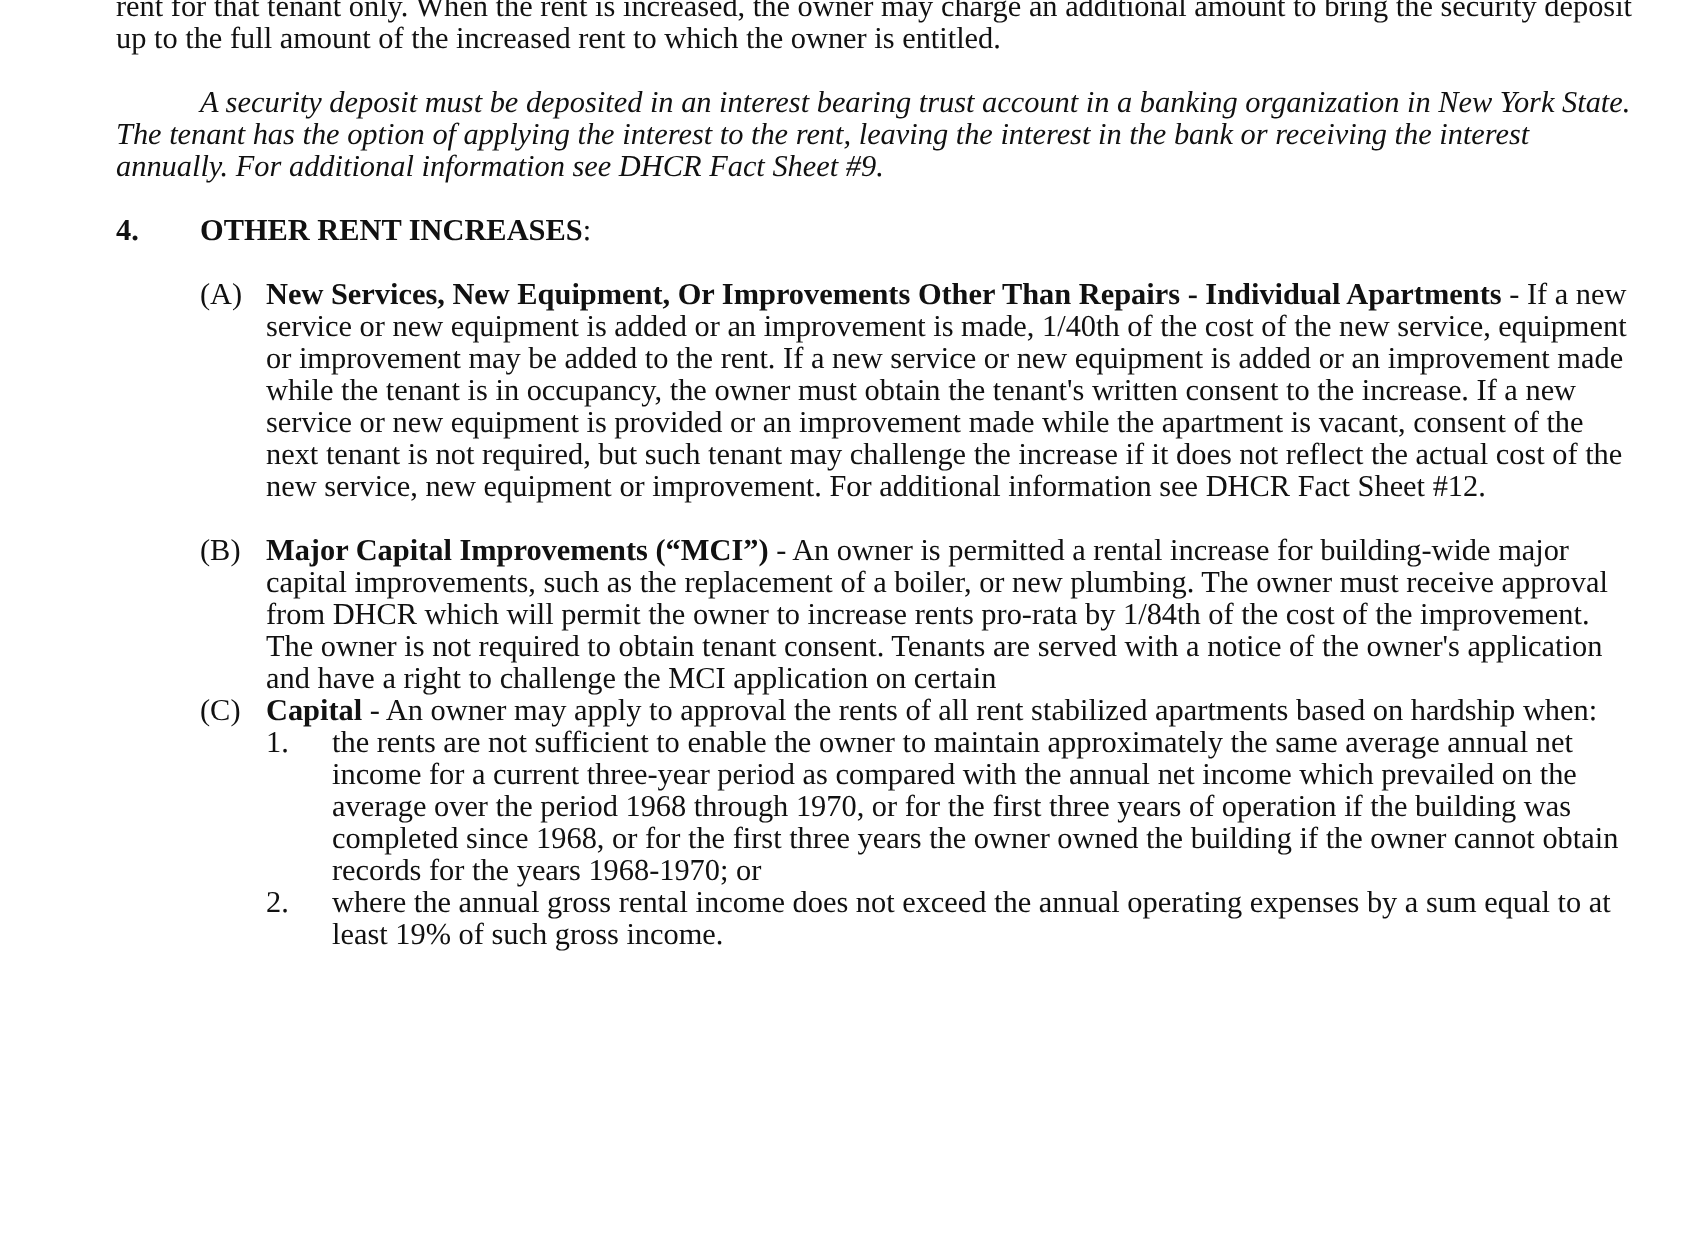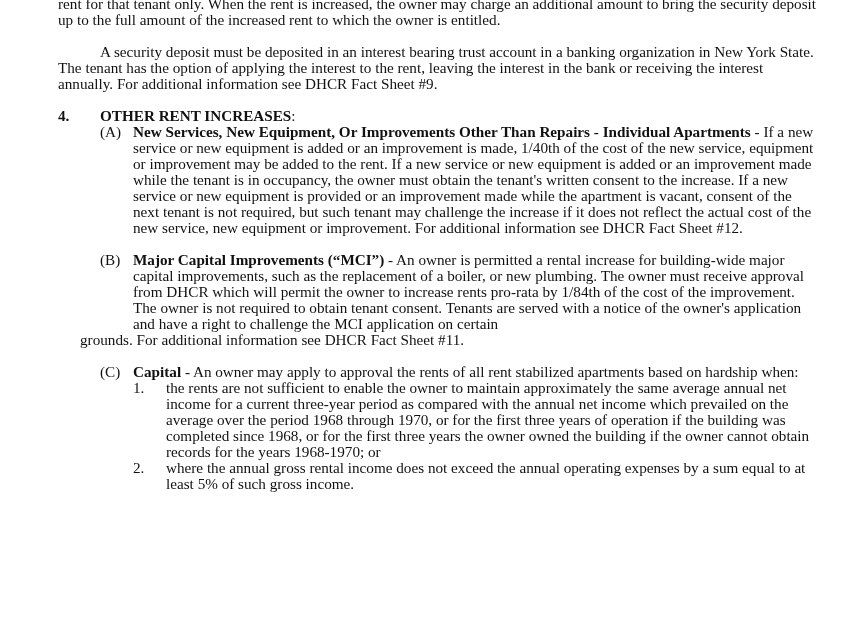--- a/index.html
+++ b/index.html
@@ -6,22 +6,22 @@
     body {
       width: 850px; height: 620px; overflow: hidden;
       background: #ffffff; color: #111111;
       font-family: "Liberation Serif", "DejaVu Serif", serif;
       font-size: 15.2px; line-height: 16px;
       position: relative;
     }
     .page { position: absolute; left: 58px; top: -4px; width: 760px; }
     p { margin: 0; }
     .para { margin-bottom: 16px; }
-    .indent { text-indent: 42px; }
-    .heading { font-weight: bold; }
+    .indent { text-indent: 42px; font-style: italic; }
+    .heading { font-weight: bold; margin-bottom: 16px; }
     .heading .num { display: inline-block; width: 42px; }
     .item { position: relative; padding-left: 75px; margin-bottom: 16px; }
     .item .lbl { position: absolute; left: 42px; top: 0; }
     .item b { font-weight: bold; }
     .sub { position: relative; padding-left: 33px; }
     .sub .slbl { position: absolute; left: 0; top: 0; }
   </style>
 </head>
 <body>
 
@@ -38,29 +38,28 @@
 
   <div class="item">
     <span class="lbl">(A)</span>
     <b>New Services, New Equipment, Or Improvements Other Than Repairs - Individual Apartments</b><span> - If a new service or new equipment is added or an improvement is made, 1/40th of the cost of the new service, equipment or improvement may be added to the rent. If a new service or new equipment is added or an improvement made while the tenant is in occupancy, the owner must obtain the tenant's written consent to the increase. If a new service or new equipment is provided or an improvement made while the apartment is vacant, consent of the next tenant is not required, but such tenant may challenge the increase if it does not reflect the actual cost of the new service, new equipment or improvement.  For additional information see DHCR Fact Sheet #12.</span>
   </div>
 
   <div class="item" style="margin-bottom:0">
     <span class="lbl">(B)</span>
     <b>Major Capital Improvements (“MCI”)</b><span> - An owner is permitted a rental increase for building-wide major capital improvements, such as the replacement of a boiler, or new plumbing. The owner must receive approval from DHCR which will permit the owner to increase rents pro-rata by 1/84th of the cost of the improvement. The owner is not required to obtain tenant consent. Tenants are served with a notice of the owner's application and have a right to challenge the MCI application on certain</span>
   </div>
-  <p class="para" style="padding-left:22px">grounds.  For additional information see DHCR Fact Sheet #11.</p>
 
   <div class="item">
     <span class="lbl">(C)</span>
     <b>Capital</b><span> - An owner may apply to approval the rents of all rent stabilized apartments based on hardship when:</span>
     <div class="sub">
       <span class="slbl">1.</span>
       <span>the rents are not sufficient to enable the owner to maintain approximately the same average annual net income for a current three-year period as compared with the annual net income which prevailed on the average over the period 1968 through 1970, or for the first three years of operation if the building was completed since 1968, or for the first three years the owner owned the building if the owner cannot obtain records for the years 1968-1970; or</span>
     </div>
     <div class="sub">
       <span class="slbl">2.</span>
-      <span>where the annual gross rental income does not exceed the annual operating expenses by a sum equal to at least 5% of such gross income.</span>
+      <span>where the annual gross rental income does not exceed the annual operating expenses by a sum equal to at least 19% of such gross income.</span>
     </div>
   </div>
 
 
 </div>
 
 </body></html>

